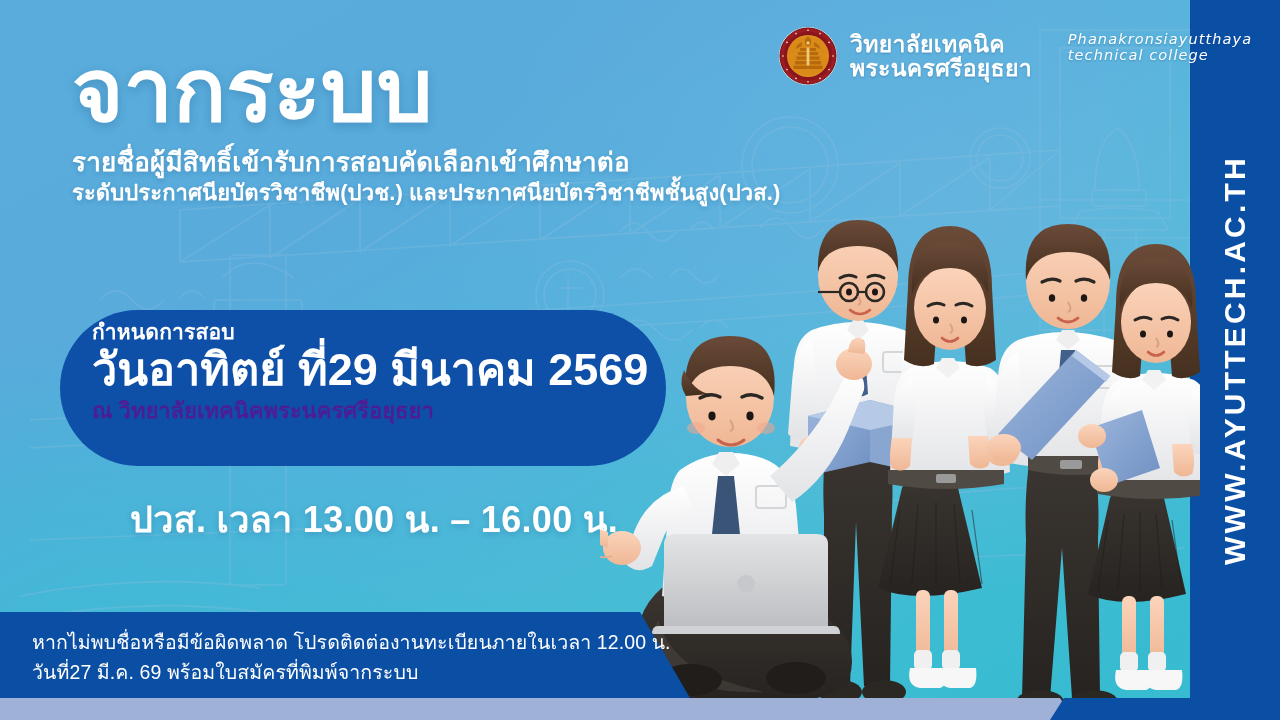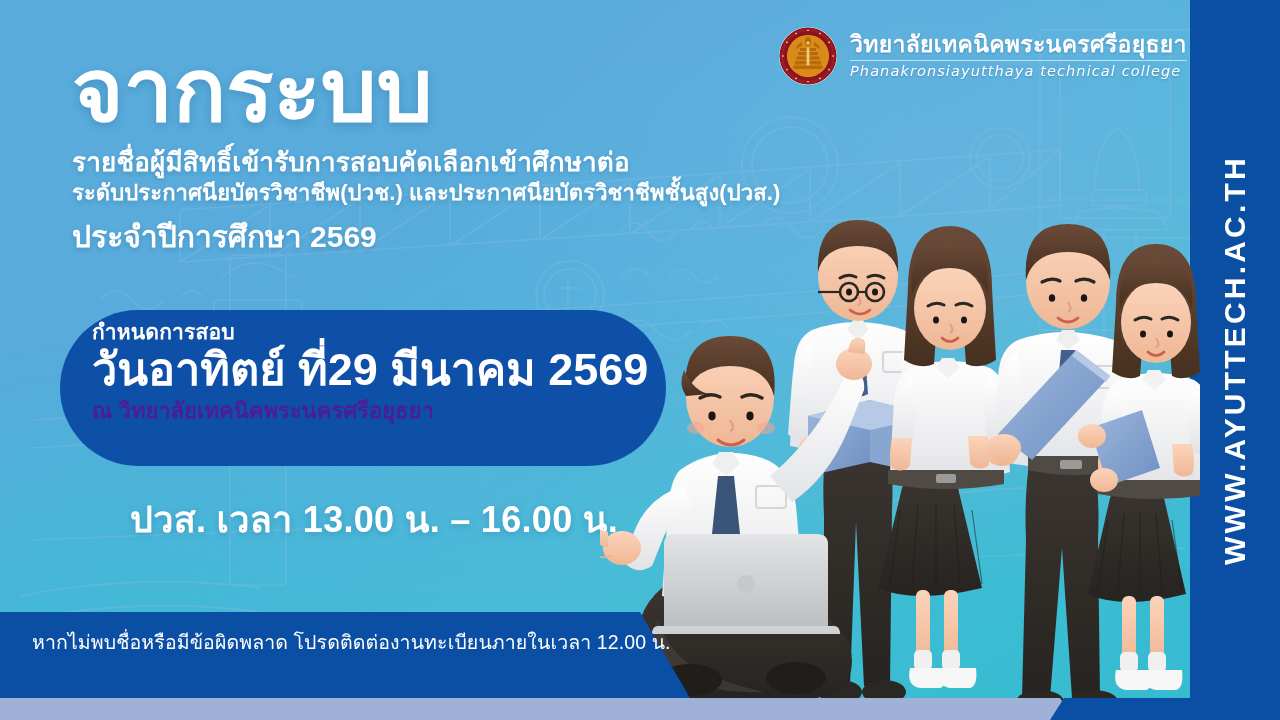--- a/index.html
+++ b/index.html
@@ -57,21 +57,21 @@
     font-family:"Liberation Sans", sans-serif;
   }
 
   
   .brand {
     position:absolute; top:26px; left:778px;
     display:flex; align-items:center; gap:12px;
     z-index:6;
   }
   .seal { width:60px; height:60px; flex:0 0 60px; }
-  .brand-txt { display:flex; flex-direction:column; gap:1px; }
+  .brand-txt { display:flex; gap:1px; }
   .brand-th {
     color:#ffffff; font-size:23px; font-weight:bold;
     letter-spacing:0.3px; line-height:1.05;
     text-shadow:0 1px 2px rgba(10,60,110,.30);
   }
   .brand-rule { height:1px; background:rgba(255,255,255,.62); margin:3px 0 2px 0; }
   .brand-en {
     color:#ffffff; font-size:14.5px; font-style:italic;
     font-family:"DejaVu Sans", sans-serif;
     letter-spacing:1.1px; line-height:1.1;
@@ -290,21 +290,20 @@
       <div class="brand-th">วิทยาลัยเทคนิคพระนครศรีอยุธยา</div>
       <div class="brand-rule"></div>
       <div class="brand-en">Phanakronsiayutthaya technical college</div>
     </div>
   </div>
 
   <div class="headline">
     <div class="h-title">จากระบบ</div>
     <div class="h-sub1">รายชื่อผู้มีสิทธิ์เข้ารับการสอบคัดเลือกเข้าศึกษาต่อ</div>
     <div class="h-sub2">ระดับประกาศนียบัตรวิชาชีพ(ปวช.) และประกาศนียบัตรวิชาชีพชั้นสูง(ปวส.)</div>
-    <div class="h-sub3">ประจำปีการศึกษา 2569</div>
   </div>
 
   <div class="exam-pill"></div>
   <div class="exam-inner">
     <div class="exam-label">กำหนดการสอบ</div>
     <div class="exam-date">วันอาทิตย์ ที่29 มีนาคม 2569</div>
     <div class="exam-place">ณ วิทยาลัยเทคนิคพระนครศรีอยุธยา</div>
   </div>
 
   <div class="times">
@@ -525,17 +524,18 @@
           <circle cx="146" cy="404" r="9" fill="#C6C8CB"></circle>
           <path d="M58 446 l176 0 q6 0 6 8 l-188 0 q0 -8 6 -8 z" fill="#CFD1D4"></path>
         </g>
       </g>
     </svg>
   </div>
 
   <div class="footer-bar"></div>
   <div class="footer-txt">
     <div class="footer-line">หากไม่พบชื่อหรือมีข้อผิดพลาด โปรดติดต่องานทะเบียนภายในเวลา 12.00 น.</div>
+    <div class="footer-line">วันที่27 มี.ค. 69 พร้อมใบสมัครที่พิมพ์จากระบบ</div>
   </div>
   <div class="footer-strip"></div>
   <div class="footer-strip-dark"></div>
 
 </div>
 
 </body></html>

